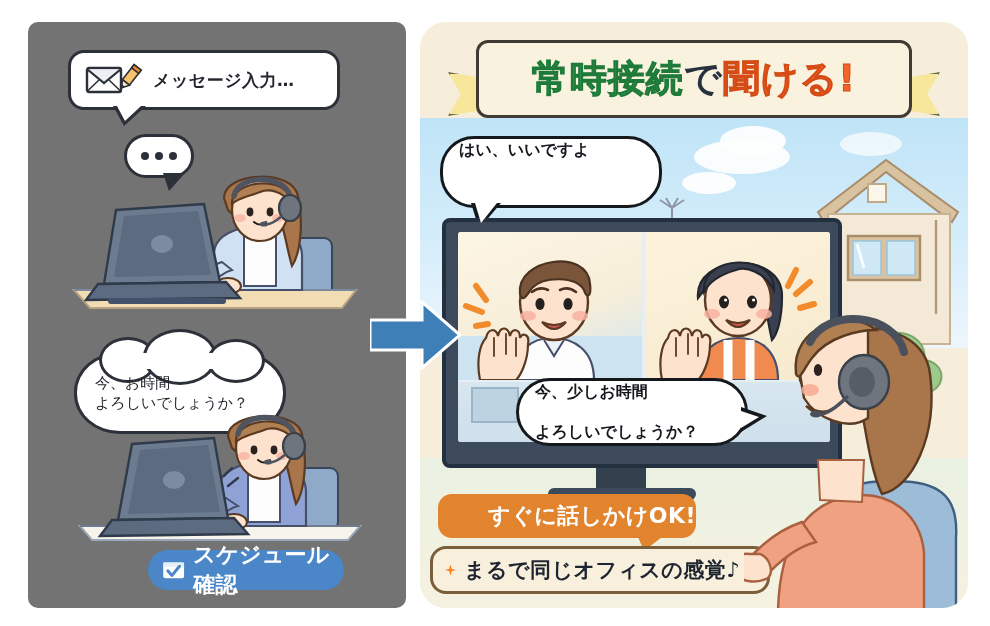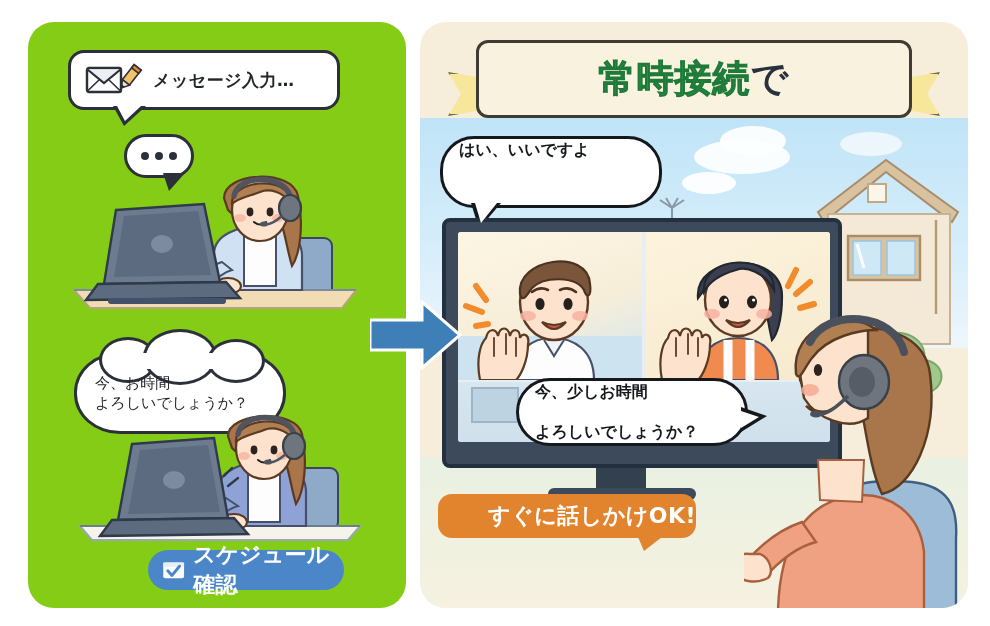--- a/index.html
+++ b/index.html
@@ -7,21 +7,21 @@
     width: 990px; height: 626px;
     background: #ffffff;
     font-family: "DejaVu Sans", "Liberation Sans", sans-serif;
     overflow: hidden;
   }
   #stage { position: relative; width: 990px; height: 626px; background:#fff; }
 
   
   #left-panel {
     position: absolute; left: 28px; top: 22px; width: 378px; height: 586px;
-    background: #84cc16; border-radius: 26px;
+    background: #737373; border-radius: 10px;
   }
 
   
   .msg-bubble {
     position: absolute; left: 40px; top: 28px; width: 272px; height: 60px;
     background: #fff; border: 3px solid #2c3038; border-radius: 16px;
     display: flex; align-items: center; gap: 10px; padding: 0 14px;
   }
   .msg-bubble::after {
     content: ""; position: absolute; left: 42px; bottom: -19px;
@@ -323,20 +323,21 @@
     <svg style="position:absolute;left:232px;top:174px;" width="40" height="30" viewBox="0 0 40 30">
       <path d="M20 28 L20 12 M20 12 L8 4 M20 12 L32 4 M20 12 L14 2 M20 12 L26 2" stroke="#8d98a6" stroke-width="2" fill="none"></path>
     </svg>
 
     <div class="ribbon-wrap">
       <div class="ribbon-tail tail-l"></div>
       <div class="ribbon-tail tail-r"></div>
       <div class="ribbon-body">
         <span class="ribbon-text t-green">常時接続</span>
         <span class="ribbon-text t-navy">で</span>
+        <span class="ribbon-text t-orange">聞ける!</span>
       </div>
     </div>
 
     <div class="rb rb1">
       <span class="rb-line">はい、いいですよ</span>
     </div>
 
     <div class="tv-frame">
       <div class="tv-screen">
 
@@ -433,14 +434,23 @@
       <ellipse cx="120" cy="92" rx="25" ry="27" fill="#6e757f" stroke="#3a4048" stroke-width="2.4"></ellipse>
       <ellipse cx="118" cy="92" rx="13" ry="15" fill="#565d67"></ellipse>
       <path d="M104 106 Q84 126 74 124" stroke="#4a515c" stroke-width="3.6" fill="none"></path>
       <ellipse cx="72" cy="124" rx="6" ry="3.6" fill="#4a515c"></ellipse>
     </svg>
 
     <div class="pill-orange">
       <span class="pill-orange-text">すぐに話しかけOK!</span>
     </div>
 
+    <div class="pill-cream">
+      <svg width="20" height="20" viewBox="0 0 20 20">
+        <path d="M10 0 L12.4 7.6 L20 10 L12.4 12.4 L10 20 L7.6 12.4 L0 10 L7.6 7.6 Z" fill="#f5882b"></path>
+      </svg>
+      <span class="pill-cream-text">まるで同じオフィスの感覚♪</span>
+      <svg width="16" height="22" viewBox="0 0 16 22" style="margin-left:-2px">
+        <path d="M3 2 L11 12 L8 20" stroke="#f5a45c" stroke-width="2.4" fill="none" stroke-linecap="round"></path>
+      </svg>
+    </div>
   </div>
 </div>
 
 </body></html>

